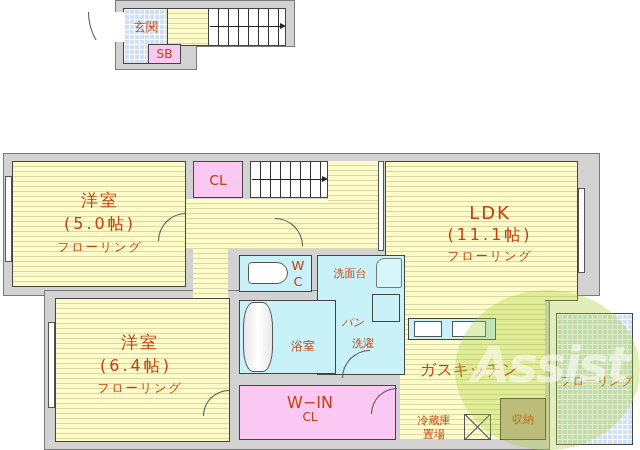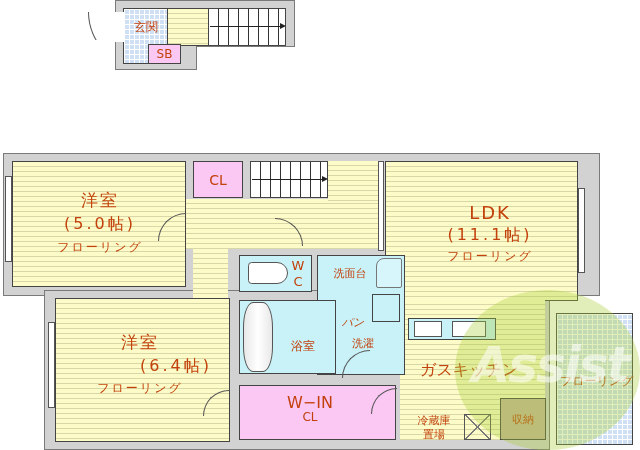--- a/index.html
+++ b/index.html
@@ -59,21 +59,21 @@
 <div class="abs floor" style="left:385px;top:161px;width:193px;height:140px;"></div>
 <div class="abs floor" style="left:400px;top:300px;width:145px;height:140px;border:none;"></div>
 <div class="lbl room-name" style="left:430px;top:202px;width:120px;font-size:18px;">LDK</div>
 <div class="lbl room-size" style="left:425px;top:225px;width:130px;">(11.1帖)</div>
 <div class="lbl room-type" style="left:420px;top:249px;width:140px;">フローリング</div>
 <div class="window" style="left:578px;top:188px;width:7px;height:85px;"></div>
 <div class="window" style="left:378px;top:161px;width:6px;height:90px;"></div>
 
 <div class="abs floor" style="left:55px;top:298px;width:175px;height:144px;"></div>
 <div class="lbl room-name" style="left:90px;top:332px;width:100px;">洋室</div>
-<div class="lbl room-size" style="left:92px;top:356px;width:120px;text-align:right;">(6.4帖)</div>
+<div class="lbl room-size" style="left:76px;top:356px;width:120px;">(6.4帖)</div>
 <div class="lbl room-type" style="left:70px;top:381px;width:140px;">フローリング</div>
 <div class="window" style="left:48px;top:322px;width:7px;height:86px;"></div>
 
 <div class="abs aqua" style="left:239px;top:255px;width:73px;height:37px;"></div>
 <div class="abs" style="left:248px;top:262px;width:40px;height:22px;background:#fff;border:1px solid #555;border-radius:4px 12px 12px 4px;box-sizing:border-box;"></div>
 <div class="lbl" style="left:290px;top:258px;width:16px;font-size:13px;">W</div>
 <div class="lbl" style="left:290px;top:274px;width:16px;font-size:13px;">C</div>
 
 <div class="abs aqua" style="left:317px;top:255px;width:88px;height:120px;"></div>
 <div class="lbl small" style="left:330px;top:267px;width:40px;">洗面台</div>

